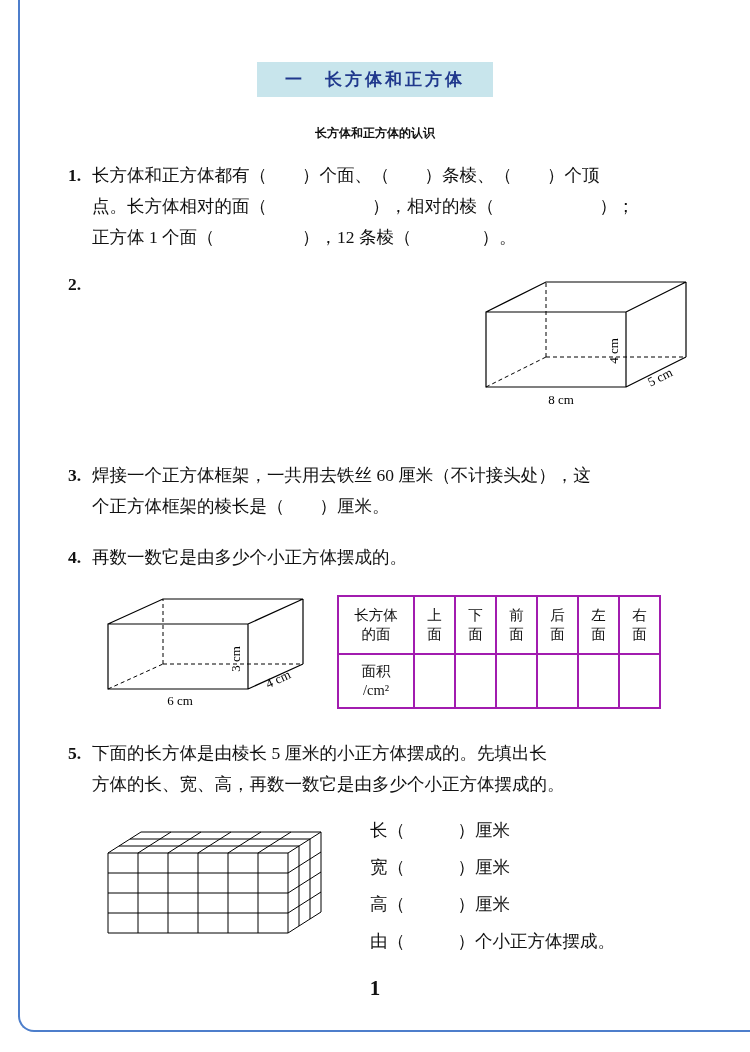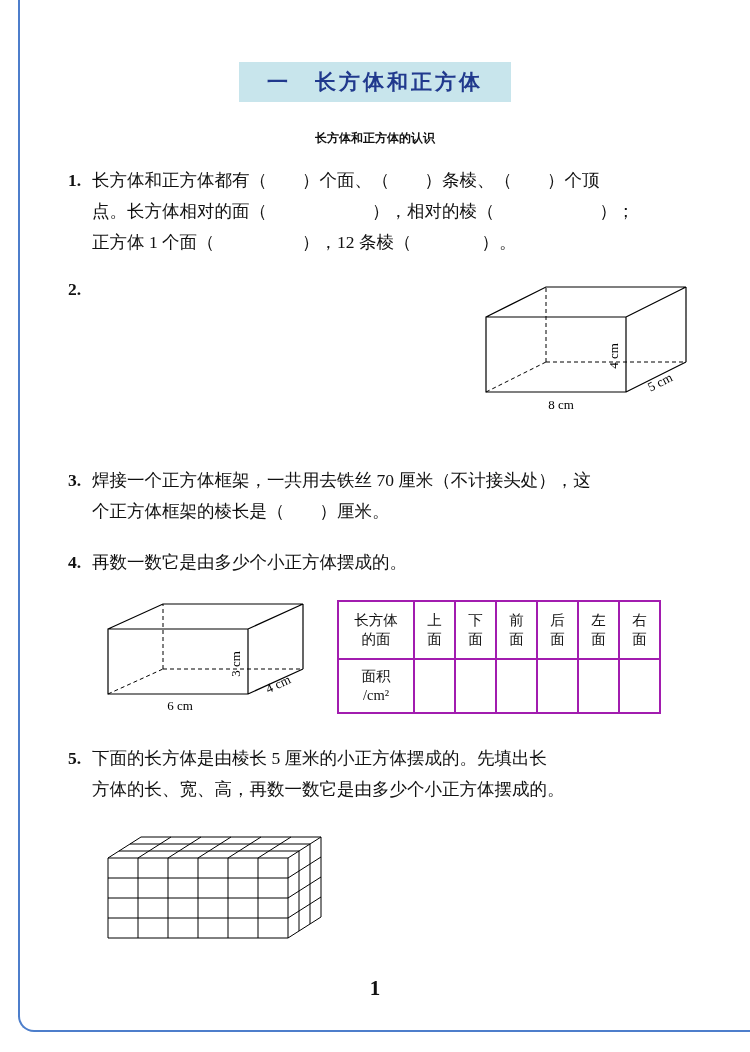--- a/index.html
+++ b/index.html
@@ -18,21 +18,21 @@
     border-bottom: 2px solid #4d7ecb;
     border-bottom-left-radius: 16px;
     pointer-events: none;
   }
   .chapter-row { text-align: center; margin-top: 62px; }
   .chapter-hl {
     display: inline-block;
     background: #c8e5ec;
     color: #20398d;
     font-weight: bold;
-    font-size: 21px;
+    font-size: 17px;
     letter-spacing: 3px;
     padding: 6px 28px;
   }
   .section-title {
     text-align: center;
     font-weight: bold;
     font-size: 12px;
     margin-top: 28px;
   }
   .content { padding: 0 52px 0 68px; }
@@ -104,21 +104,21 @@
       <path class="solid" d="M10 45 H150 V120 H10 Z M10 45 L70 15 H210 M150 45 L210 15 M210 15 V90 M150 120 L210 90"></path>
       <path class="dashed" d="M10 120 L70 90 M70 90 V15 M70 90 H210"></path>
       <text x="85" y="137" text-anchor="middle">8 cm</text>
       <text transform="rotate(-90 142 84)" x="142" y="84" text-anchor="middle">4 cm</text>
       <text transform="rotate(-27 186 114)" x="186" y="114" text-anchor="middle">5 cm</text>
     </svg>
   </div>
 
   <div class="q q3">
     <span class="qnum">3.</span>
-    <div class="qtext">焊接一个正方体框架，一共用去铁丝 70 厘米（不计接头处），这
+    <div class="qtext">焊接一个正方体框架，一共用去铁丝 60 厘米（不计接头处），这
 个正方体框架的棱长是（　　）厘米。</div>
   </div>
 
   <div class="q q4">
     <span class="qnum">4.</span>
     <div class="qtext">再数一数它是由多少个小正方体摆成的。</div>
   </div>
 
   <div class="fig-row">
     <svg class="fig4" width="215" height="125" viewBox="0 0 215 125">
@@ -173,17 +173,23 @@
       <path class="grid" d="M6 27 V107 M36 27 V107 M66 27 V107 M96 27 V107 M126 27 V107 M156 27 V107 M186 27 V107"></path>
       <path class="grid" d="M6 27 H186 M6 47 H186 M6 67 H186 M6 87 H186 M6 107 H186"></path>
 
       <path class="grid" d="M6 27 L39 6 M36 27 L69 6 M66 27 L99 6 M96 27 L129 6 M126 27 L159 6 M156 27 L189 6 M186 27 L219 6"></path>
       <path class="grid" d="M17 20 H197 M28 13 H208 M39 6 H219"></path>
 
       <path class="grid" d="M186 47 L219 26 M186 67 L219 46 M186 87 L219 66 M186 107 L219 86"></path>
       <path class="grid" d="M197 20 V100 M208 13 V93 M219 6 V86"></path>
     </svg>
 
+    <div class="answers">
+      <div class="answer-line">长（　　　）厘米</div>
+      <div class="answer-line">宽（　　　）厘米</div>
+      <div class="answer-line">高（　　　）厘米</div>
+      <div class="answer-line">由（　　　）个小正方体摆成。</div>
+    </div>
   </div>
 
 </div>
 
 <div class="page-num">1</div>
 
 </body></html>

